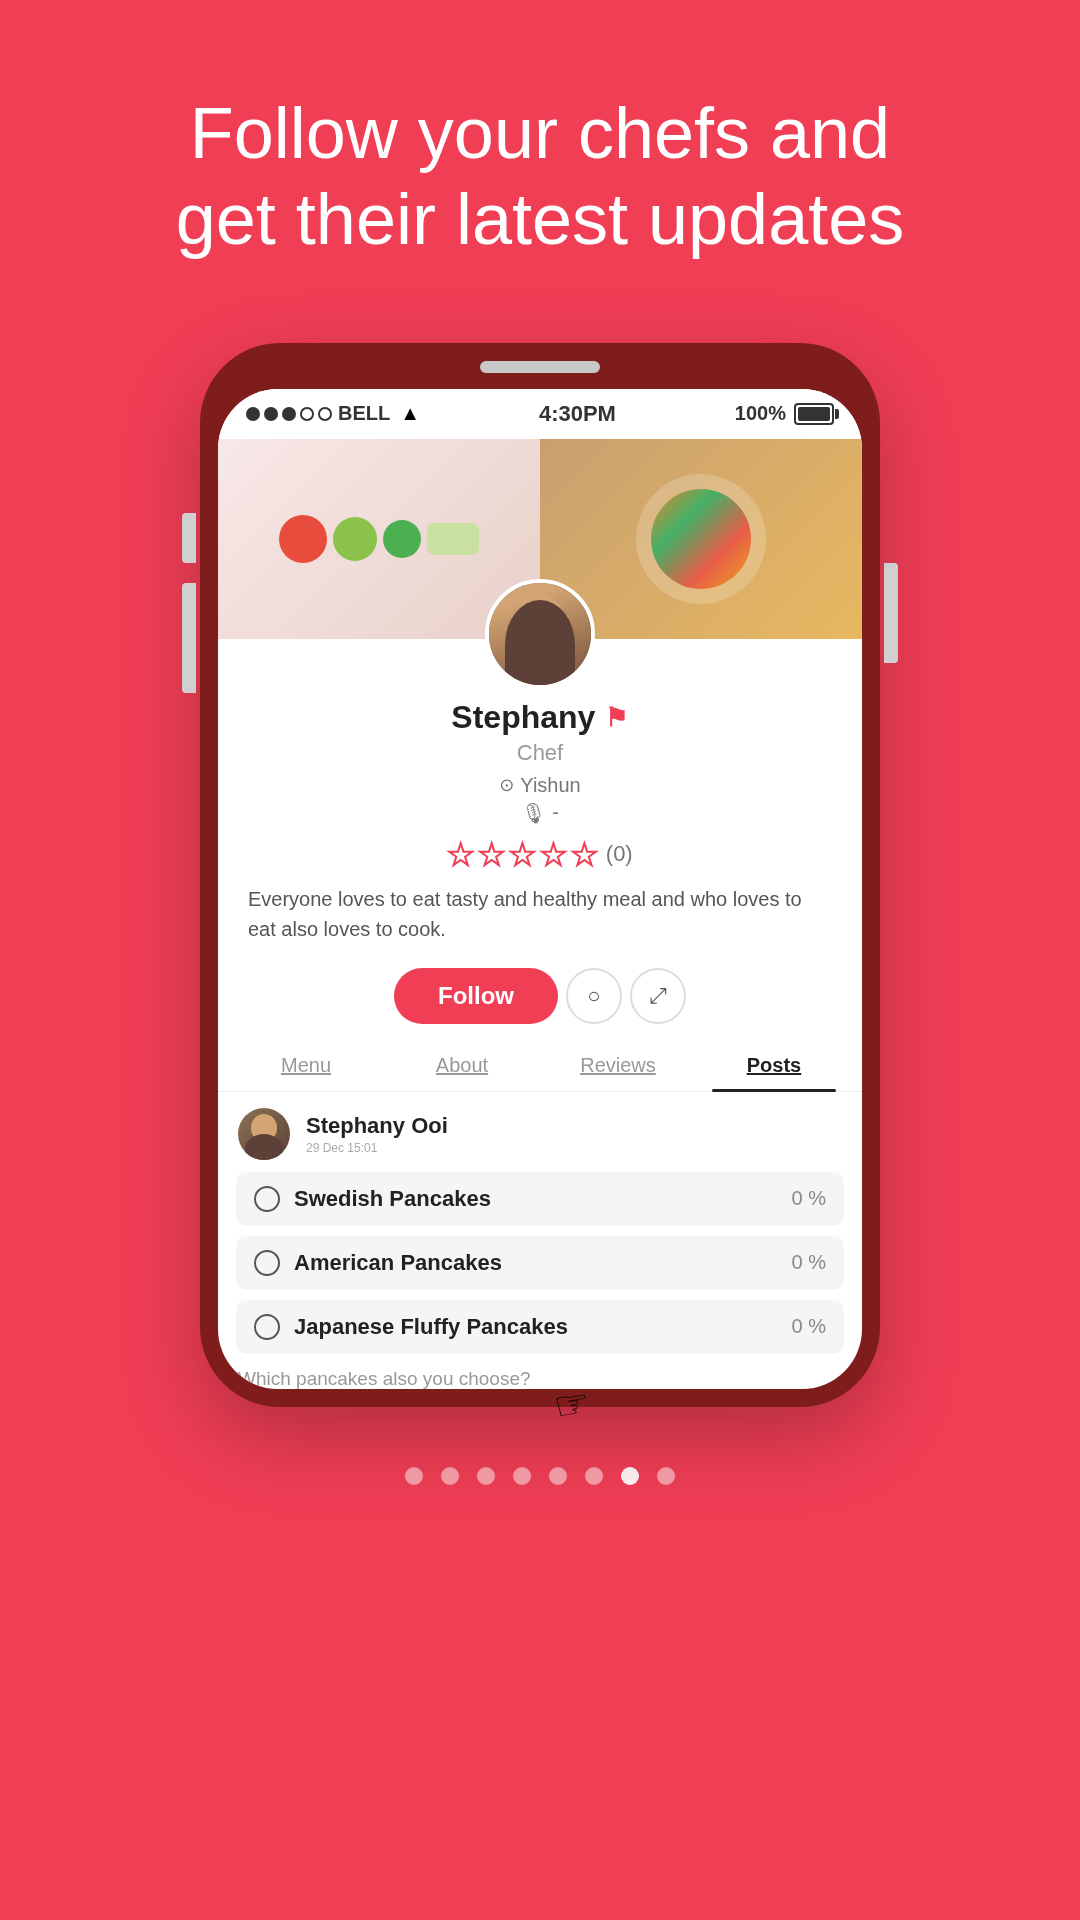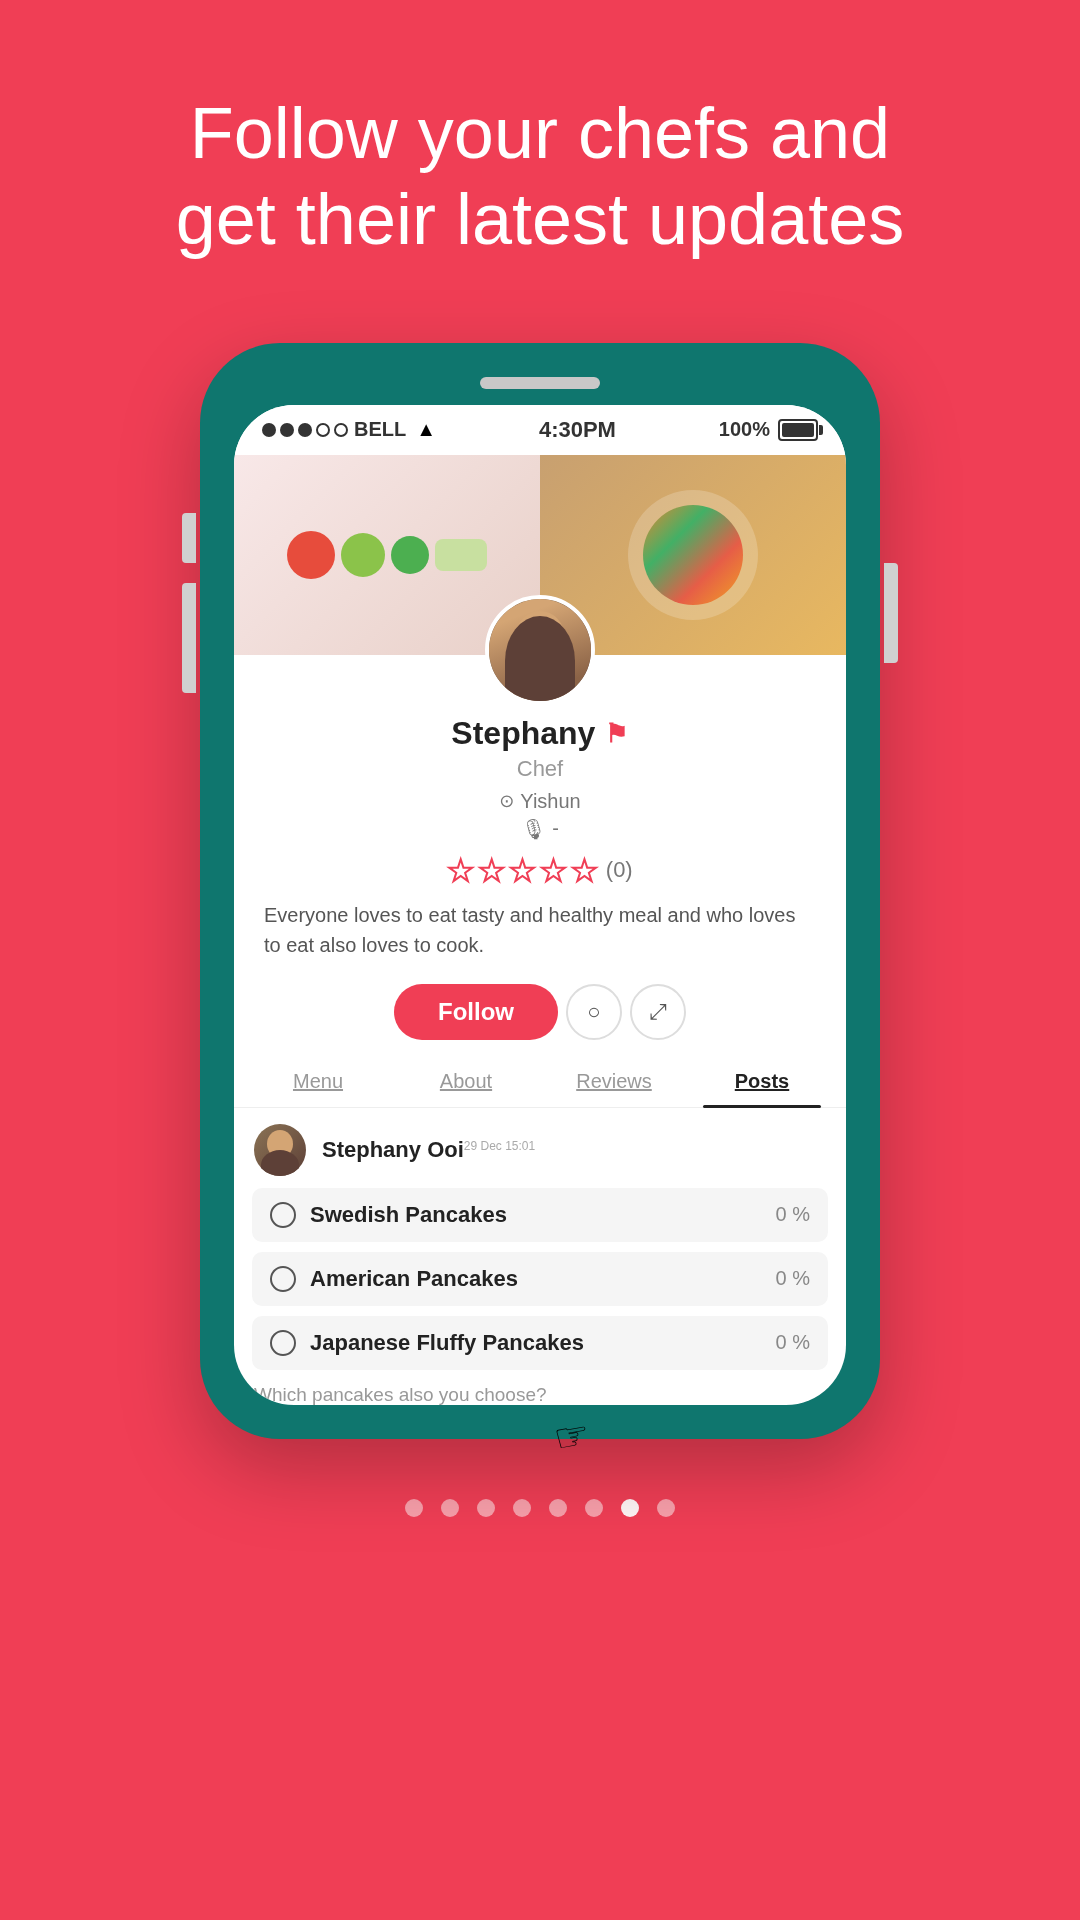--- a/index.html
+++ b/index.html
@@ -25,23 +25,23 @@
       padding: 0 60px;
     }
 
     .phone-wrapper {
       margin-top: 80px;
       width: 680px;
       position: relative;
     }
 
     .phone-outer {
-      background: #0f766e;
+      background: #7f1d1d;
       border-radius: 80px;
-      padding: 34px;
+      padding: 18px;
       box-shadow: 0 30px 80px rgba(0,0,0,0.25);
       position: relative;
     }
 
     
     .phone-outer::before {
       content: '';
       position: absolute;
       left: -18px;
       top: 280px;
@@ -408,21 +408,21 @@
       height: 52px;
       border-radius: 50%;
       background: linear-gradient(135deg, #8B7355, #5D4037);
       overflow: hidden;
       position: relative;
       flex-shrink: 0;
     }
 
     .author-info {
       display: flex;
-      flex-direction: row;
+      flex-direction: column;
     }
 
     .author-name {
       font-size: 22px;
       font-weight: 700;
       color: #222;
     }
 
     .post-date {
       font-size: 12px;

